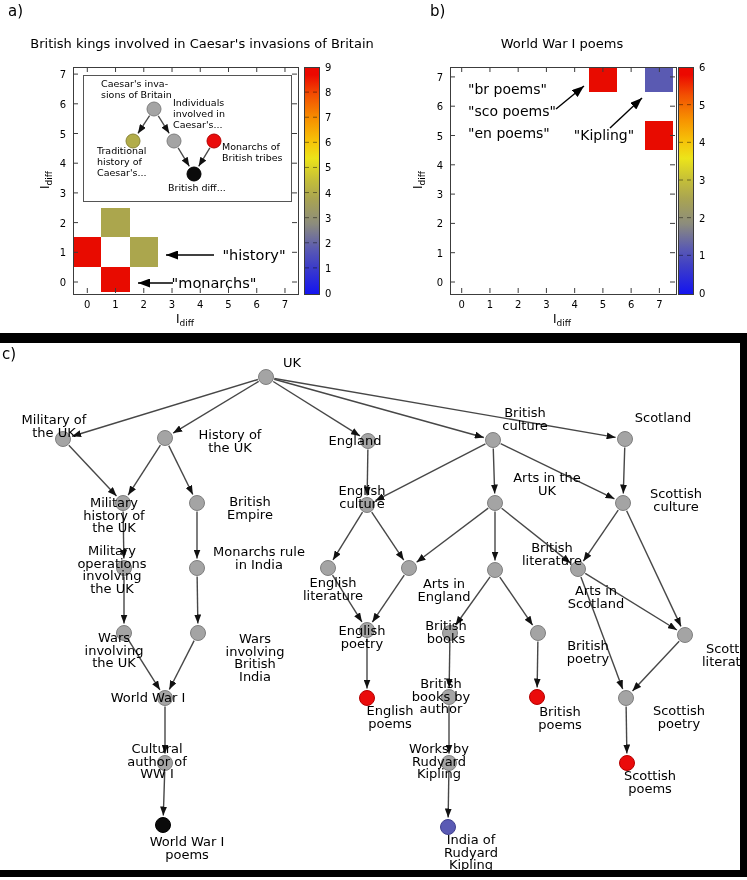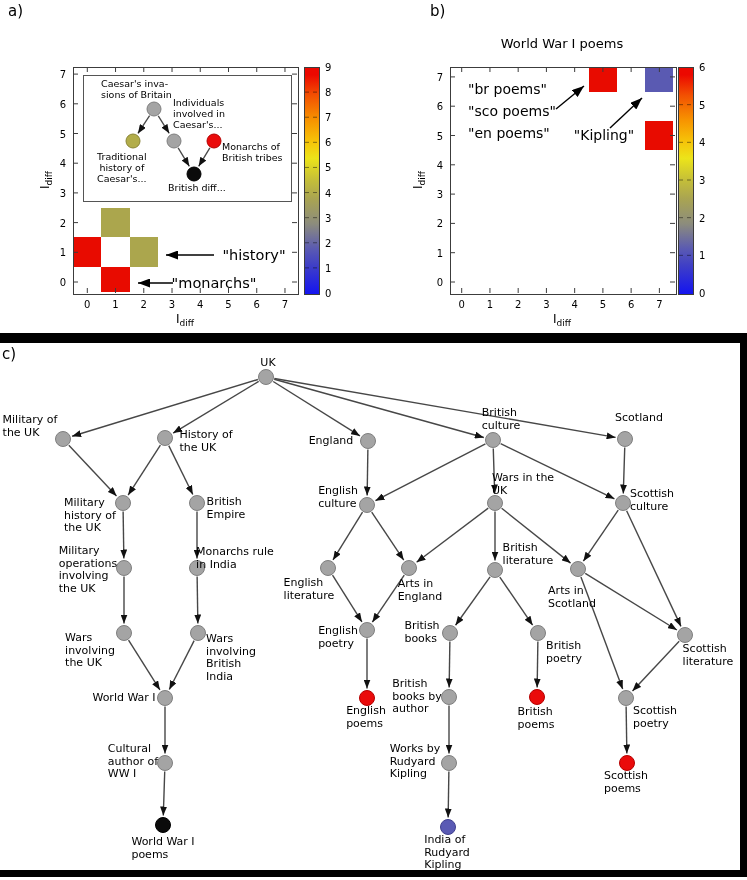--- a/index.html
+++ b/index.html
@@ -14,22 +14,22 @@
       #a9a452 42%,#c3bd3a 50%,#ece41a 60%,#f6c108 68%,#f79300 77%,#f25002 88%,#ec0800 97%);}
   .tick-label{font-size:10px;white-space:nowrap;z-index:4;}
   .xtick{transform:translate(-50%,0);}
   .ytick{transform:translate(-100%,-50%);}
   .cbtick{transform:translate(0,-50%);}
   .axis-label{font-size:12px;white-space:nowrap;z-index:4;}
   .axis-label sub{font-size:9px;}
   .heat-cell{z-index:1;}
   .inset-box{background:#fff;border:1px solid #555;z-index:2;}
   .inset-label{font-size:9.5px;line-height:11px;white-space:pre-line;z-index:3;}
-  .tree-label{font-size:11px;line-height:12.5px;white-space:pre-line;text-align:left;
-              transform:translate(-50%,-50%);z-index:6;}
+  .tree-label{font-size:13px;line-height:12.5px;white-space:pre-line;text-align:center;
+              transform:translate(-50%,-50%);z-index:6;margin-left:24px;}
   .annot{font-size:14.5px;white-space:pre-line;z-index:7;}
   .annot.center{transform:translate(-50%,-50%);white-space:nowrap;}
   .annot-b{font-size:14px;line-height:22px;}
   #overlay{position:absolute;left:0;top:0;z-index:5;pointer-events:none;}
   #frame-c{box-sizing:border-box;border-style:solid;border-color:#000;
            border-width:10px 7px 7px 0;z-index:1;}
 </style>
 </head>
 <body>
 
@@ -217,20 +217,21 @@
       <circle cx="537" cy="697" r="7.5" fill="#ea0b0b" stroke="#b50000" stroke-width="1"></circle>
       <circle cx="626" cy="698" r="7.5" fill="#a4a4a4" stroke="#7f7f7f" stroke-width="1"></circle>
       <circle cx="165" cy="763" r="7.5" fill="#a4a4a4" stroke="#7f7f7f" stroke-width="1"></circle>
       <circle cx="449" cy="763" r="7.5" fill="#a4a4a4" stroke="#7f7f7f" stroke-width="1"></circle>
       <circle cx="627" cy="763" r="7.5" fill="#ea0b0b" stroke="#b50000" stroke-width="1"></circle>
       <circle cx="163" cy="825" r="7.5" fill="#0b0b0b" stroke="#000000" stroke-width="1"></circle>
       <circle cx="448" cy="827" r="7.5" fill="#5a5ab4" stroke="#41418f" stroke-width="1"></circle>
     </svg>
 
   <div class="abs panel-tag" style="left:8px;top:2px;">a)</div>
+  <div class="abs plot-title" style="left:202px;top:43px;">British kings involved in Caesar's invasions of Britain</div>
   <div class="abs plot-box" style="left:73px;top:67px;width:224px;height:226px;"></div>
   <div class="abs colorbar" style="left:304px;top:67px;width:14px;height:226px;"></div>
   <div class="abs axis-label" style="left:185px;top:312px;transform:translate(-50%,0);"><span>I</span><sub>diff</sub></div>
   <div class="abs axis-label" style="left:46px;top:180px;transform:translate(-50%,-50%) rotate(-90deg);"><span>I</span><sub>diff</sub></div>
   <div class="abs inset-box" style="left:83px;top:75px;width:207px;height:125px;"></div>
   <div class="abs annot center" style="left:254px;top:255px;">"history"</div>
   <div class="abs annot center" style="left:214px;top:283px;">"monarchs"</div>
 
   <div class="abs panel-tag" style="left:430px;top:2px;">b)</div>
   <div class="abs plot-title" style="left:562px;top:43px;">World War I poems</div>
@@ -300,21 +301,21 @@
     <div class="abs tick-label cbtick" style="left: 699px; top: 217.667px;">2</div>
     <div class="abs tick-label cbtick" style="left: 699px; top: 180px;">3</div>
     <div class="abs tick-label cbtick" style="left: 699px; top: 142.333px;">4</div>
     <div class="abs tick-label cbtick" style="left: 699px; top: 104.667px;">5</div>
     <div class="abs tick-label cbtick" style="left: 699px; top: 67px;">6</div>
     <div class="abs inset-label" style="left: 101px; top: 78px;">Caesar's inva-
 sions of Britain</div>
     <div class="abs inset-label" style="left: 173px; top: 97px;">Individuals
 involved in
 Caesar's...</div>
-    <div class="abs inset-label" style="left: 97px; top: 151px; text-align: center;">Traditional
+    <div class="abs inset-label" style="left: 97px; top: 145px;">Traditional
 history of
 Caesar's...</div>
     <div class="abs inset-label" style="left: 222px; top: 141px;">Monarchs of
 British tribes</div>
     <div class="abs inset-label" style="left: 168px; top: 182px;">British diff...</div>
     <div class="abs tree-label" style="left: 268px; top: 363px;">UK</div>
     <div class="abs tree-label" style="left: 30px; top: 426px;">Military of
 the UK</div>
     <div class="abs tree-label" style="left: 206px; top: 441px;">History of
 the UK</div>
@@ -322,21 +323,21 @@
     <div class="abs tree-label" style="left: 501px; top: 419px;">British
 culture</div>
     <div class="abs tree-label" style="left: 639px; top: 418px;">Scotland</div>
     <div class="abs tree-label" style="left: 90px; top: 516px;">Military
 history of
 the UK</div>
     <div class="abs tree-label" style="left: 226px; top: 508px;">British
 Empire</div>
     <div class="abs tree-label" style="left: 338px; top: 497px;">English
 culture</div>
-    <div class="abs tree-label" style="left: 523px; top: 484px;">Wars in the
+    <div class="abs tree-label" style="left: 523px; top: 484px;">Arts in the
 UK</div>
     <div class="abs tree-label" style="left: 652px; top: 500px;">Scottish
 culture</div>
     <div class="abs tree-label" style="left: 88px; top: 570px;">Military
 operations
 involving
 the UK</div>
     <div class="abs tree-label" style="left: 235px; top: 558px;">Monarchs rule
 in India</div>
     <div class="abs tree-label" style="left: 309px; top: 589px;">English

